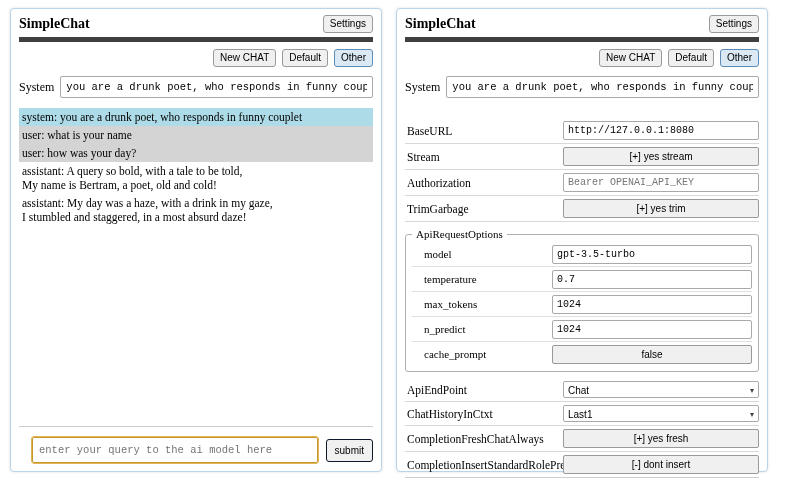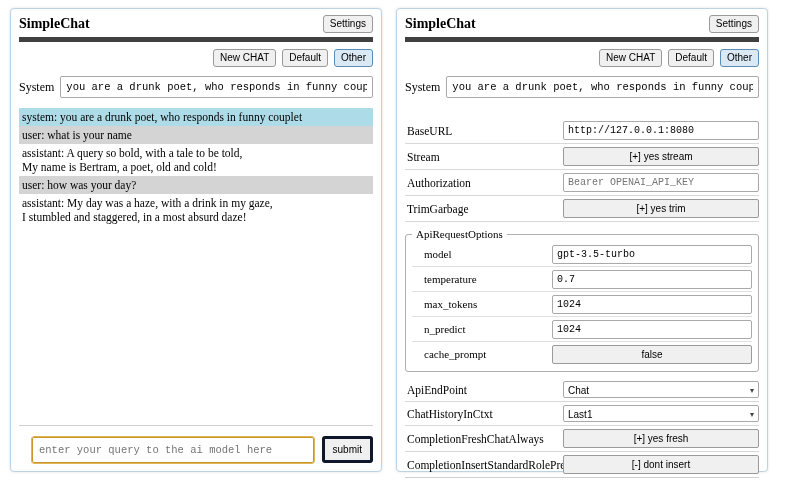--- a/index.html
+++ b/index.html
@@ -126,21 +126,21 @@
     border: 1px solid #a9a9a9;
     border-radius: 2px;
     background: #fff;
     box-sizing: border-box;
   }
   .query-input.focused { border: 1px solid #c8972c; outline: 1px solid #e0b557; }
   .submit-btn {
     font-family: "Liberation Sans", sans-serif;
     font-size: 10px;
     background: #f0f0f0;
-    border: 3px solid #0f172a;
+    border: 1px solid #0f172a;
     border-radius: 3px;
     padding: 5px 8px;
     cursor: pointer;
   }
   
   .settings {
     margin-top: 12px;
     display: flex;
     flex-direction: column;
   }
@@ -250,23 +250,23 @@
     </div>
 
     <div class="sysrow">
       <div class="sys-label">System</div>
       <input class="sys-input" value="you are a drunk poet, who responds in funny couplet" style="">
     </div>
 
     <div class="chat">
       <div class="msg system">system: you are a drunk poet, who responds in funny couplet</div>
       <div class="msg user">user: what is your name</div>
+      <div class="msg user">user: how was your day?</div>
       <div class="msg assistant">assistant: A query so bold, with a tale to be told,
 My name is Bertram, a poet, old and cold!</div>
-      <div class="msg user">user: how was your day?</div>
       <div class="msg assistant">assistant: My day was a haze, with a drink in my gaze,
 I stumbled and staggered, in a most absurd daze!</div>
     </div>
 
     <div class="queryrow">
       <input class="query-input focused" placeholder="enter your query to the ai model here" style="">
       <div class="submit-btn">submit</div>
     </div>
   </div>
 

